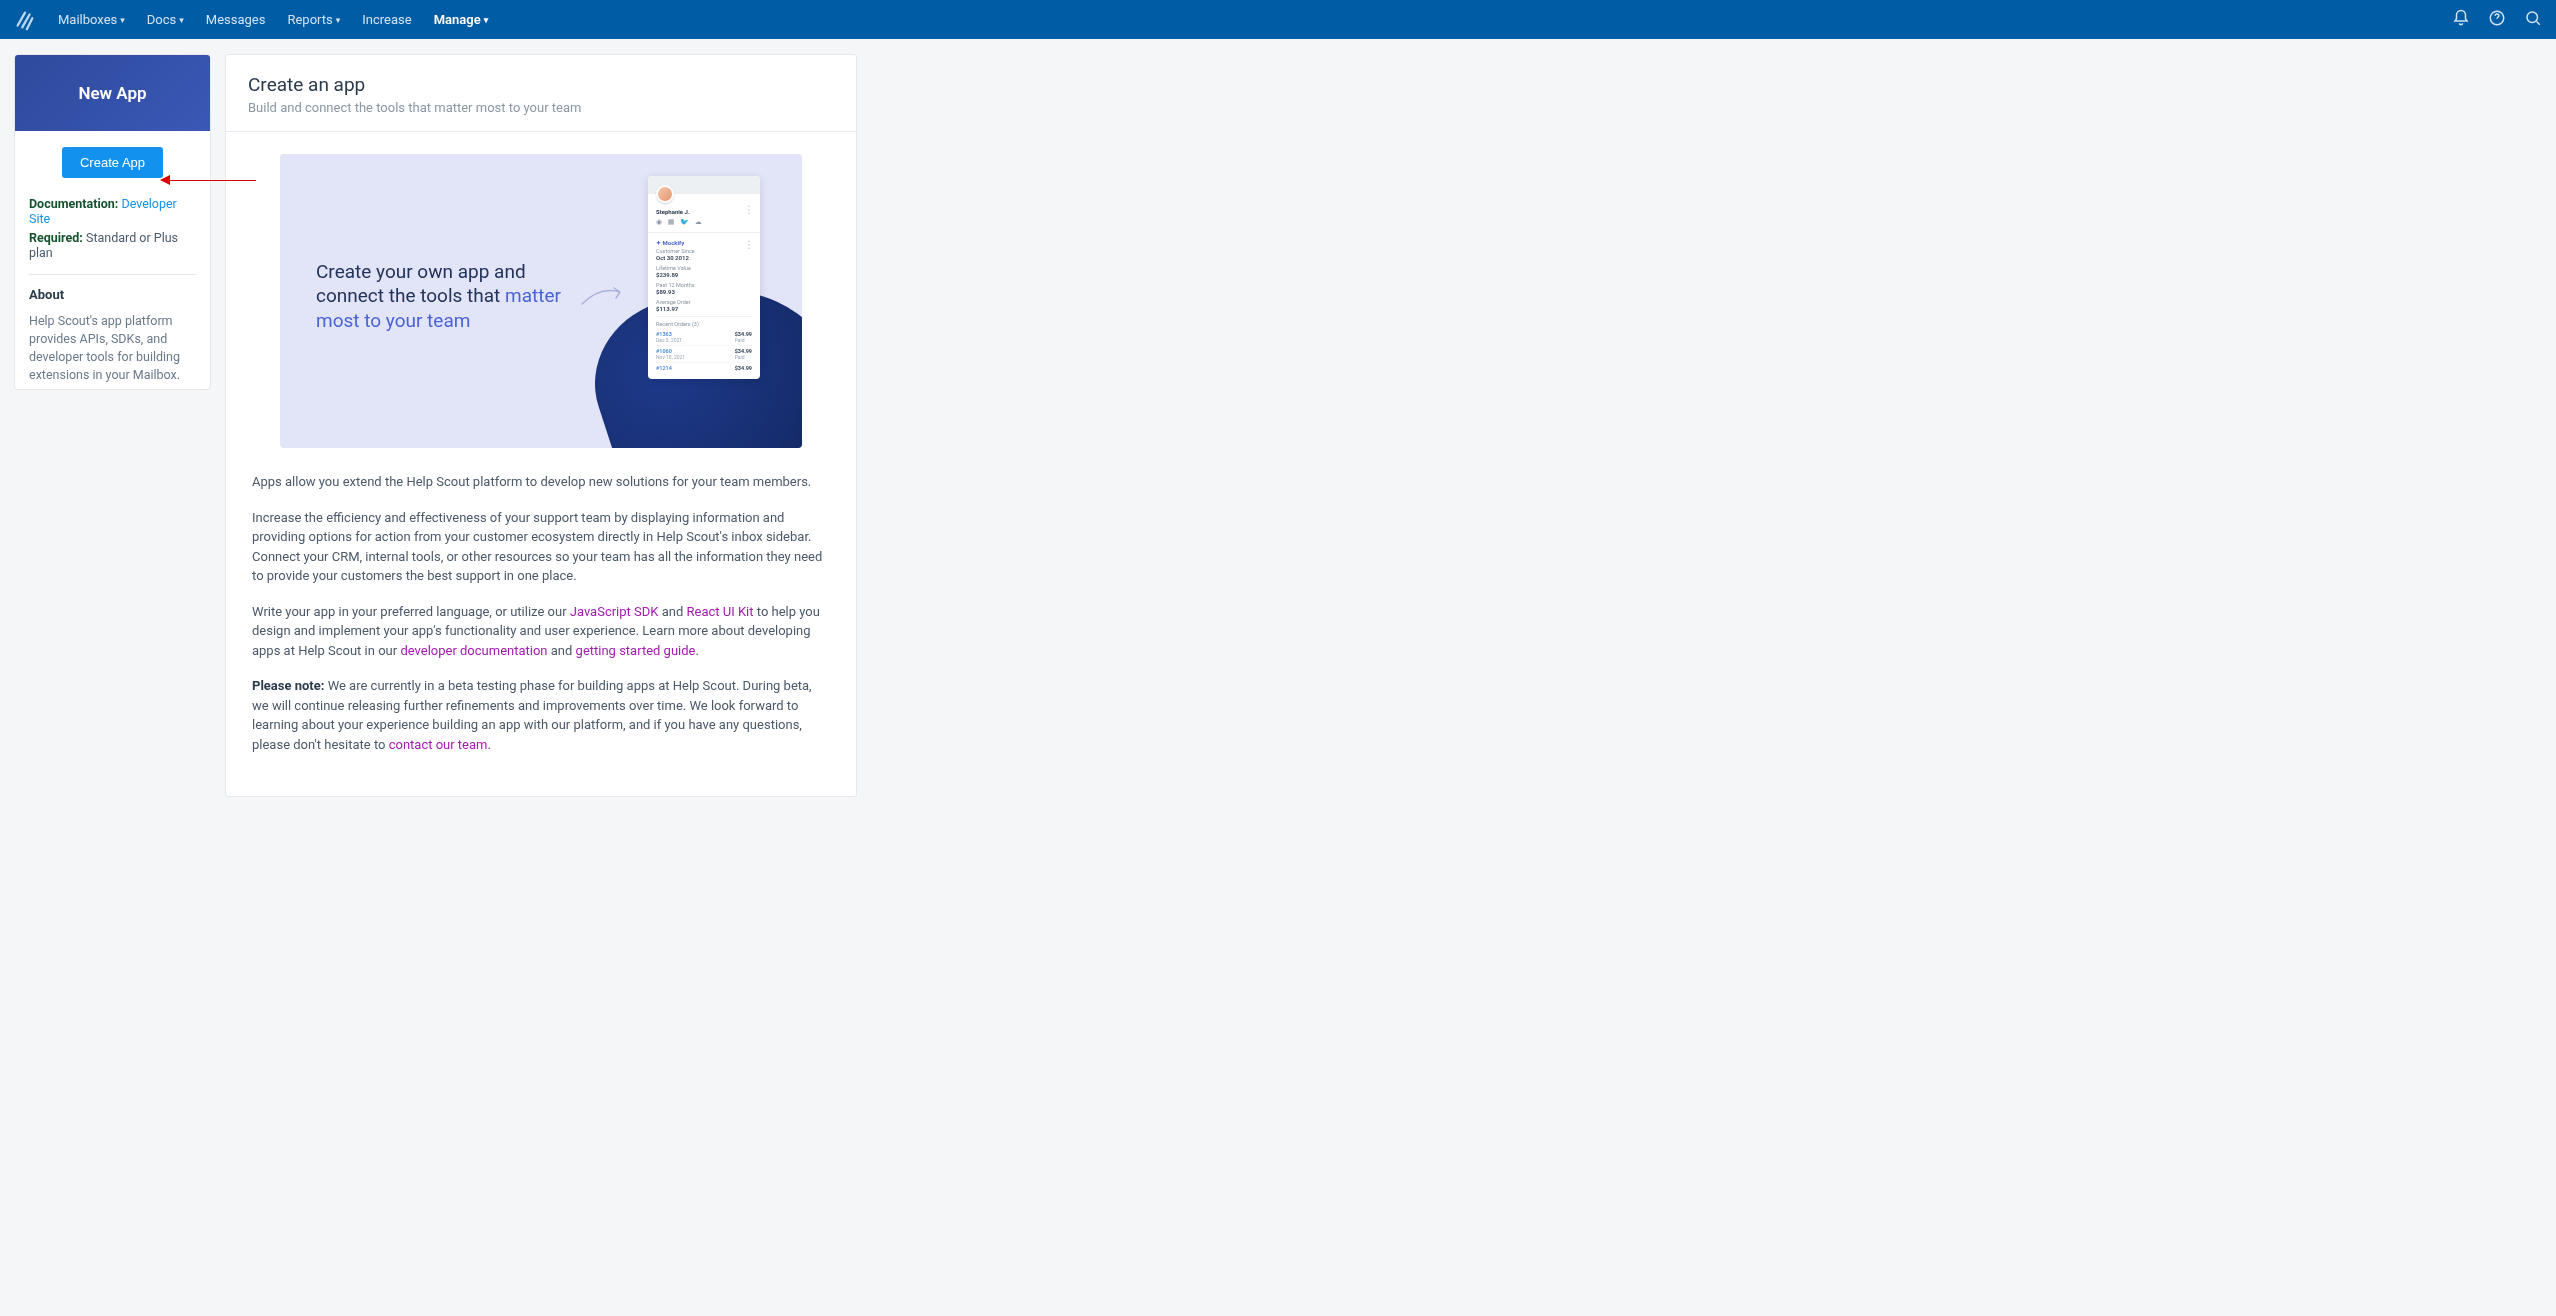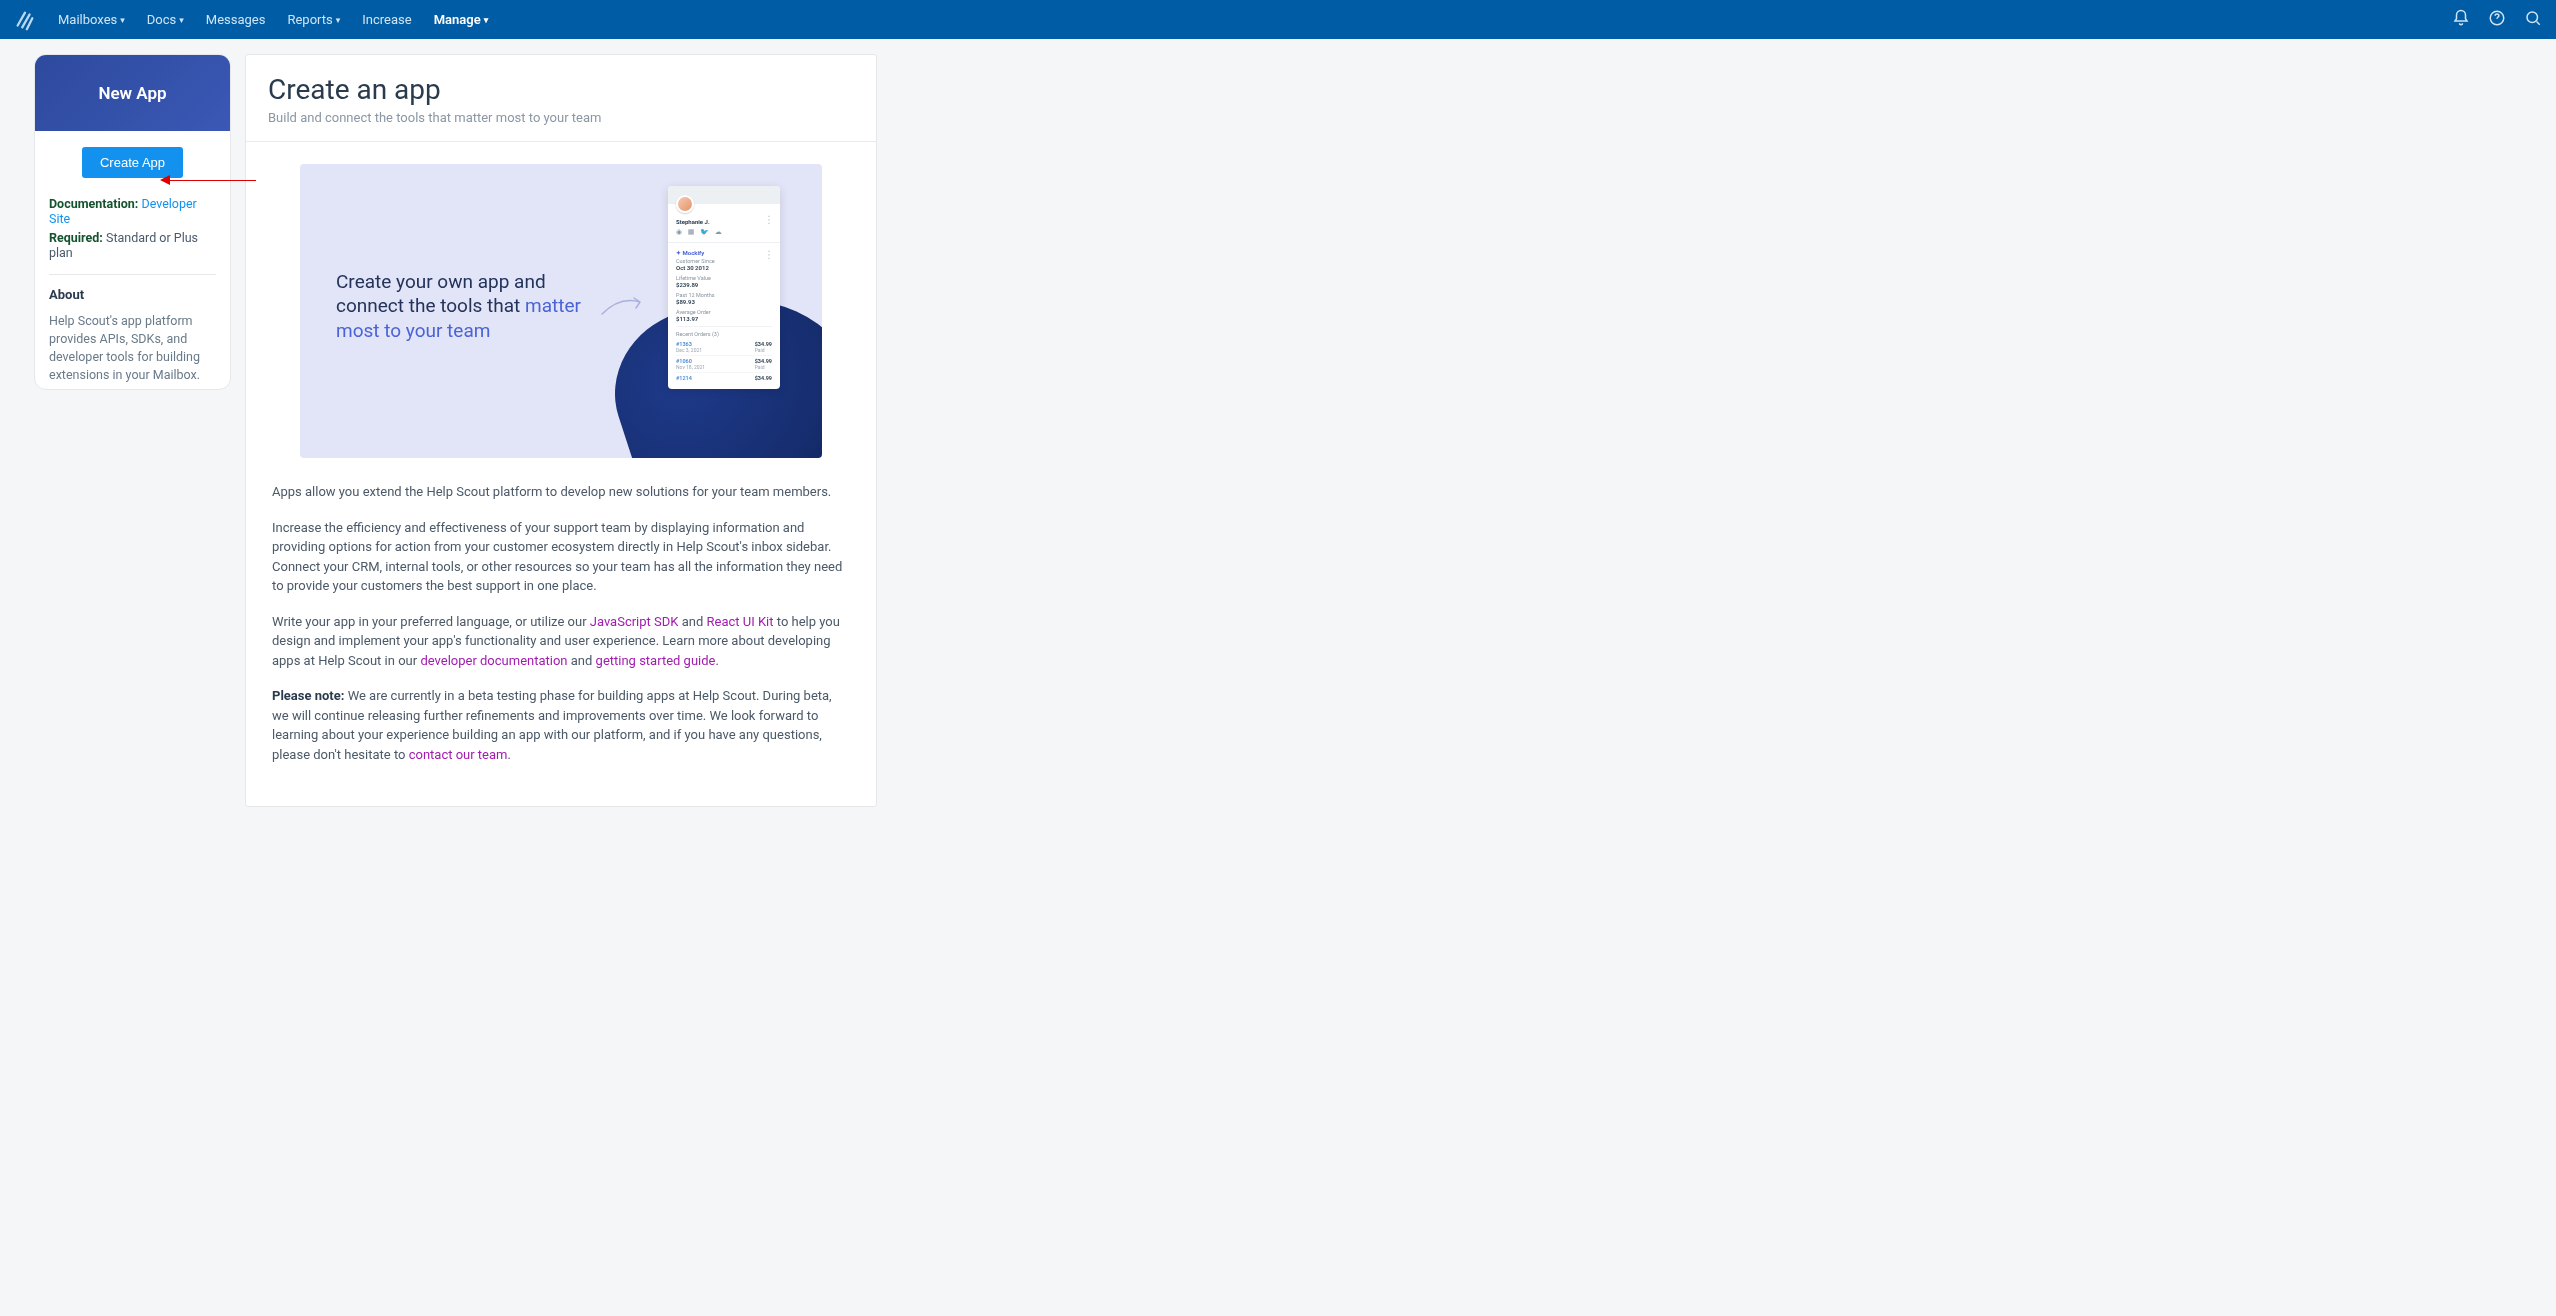--- a/index.html
+++ b/index.html
@@ -12,41 +12,41 @@
 .topnav-item { color: #cfe4f5; font-size: 13px; cursor: pointer; display: flex; align-items: center; gap: 3px; }
 .topnav-item.active { color: #ffffff; font-weight: 600; }
 .topnav-item .caret { font-size: 9px; }
 .topnav-right { display: flex; align-items: center; gap: 18px; }
 .topnav-right svg { width: 18px; height: 18px; }
 
 
 .page { display: flex; gap: 14px; padding: 15px 14px; align-items: flex-start; }
 
 
-.sidebar { width: 197px; background: #fff; border: 1px solid #e5e7eb; border-radius: 12px; overflow: hidden; margin-left: 20px; }
+.sidebar { width: 197px; background: #fff; border: 1px solid #e5e7eb; border-radius: 4px; overflow: hidden; }
 .sidebar-header { background: linear-gradient(135deg,#2e4a9e,#3a58b5); color: #fff; text-align: center; padding: 28px 10px; font-size: 17px; font-weight: 600; }
 .sidebar-body { padding: 16px 14px 4px; }
 .btn-primary { background: #1292ee; color: #fff; border: none; padding: 8px 18px; font-size: 13px; border-radius: 3px; cursor: pointer; display: block; margin: 0 auto 18px; }
 .side-row { font-size: 12.5px; color: #4a5a6a; margin-bottom: 4px; }
 .side-row b { color: #14532d; font-weight: 700; }
 .side-row a { color: #1292ee; text-decoration: none; }
 .side-divider { border-top: 1px solid #e5e7eb; margin: 14px 0 12px; }
 .side-about-title { font-weight: 700; font-size: 13px; margin-bottom: 10px; }
 .side-about-text { font-size: 12.5px; color: #6a7a89; line-height: 1.45; }
 
 
 .arrow-wrap { position: absolute; left: 160px; top: 175px; pointer-events: none; }
 .arrow-line { display: flex; align-items: center; }
 .arrow-head { width: 0; height: 0; border-right: 10px solid #d00; border-top: 5px solid transparent; border-bottom: 5px solid transparent; }
 .arrow-shaft { width: 86px; height: 1px; background: #d00; }
 
 
 .main { width: 632px; background: #fff; border: 1px solid #e5e7eb; border-radius: 3px; }
 .main-header { padding: 18px 22px 16px; border-bottom: 1px solid #e8eaed; }
-.main-title { font-size: 28px; font-weight: 400; color: #2a3b4d; margin-bottom: 4px; }
+.main-title { font-size: 19px; font-weight: 400; color: #2a3b4d; margin-bottom: 4px; }
 .main-sub { font-size: 13px; color: #8a97a4; }
 .main-body { padding: 22px 26px 26px; }
 
 
 .hero { background: #e2e4f7; border-radius: 4px; height: 294px; position: relative; overflow: hidden; margin: 0 auto 24px; width: 522px; }
 .hero-text { position: absolute; left: 36px; top: 106px; width: 250px; }
 .hero-text h2 { font-size: 19px; line-height: 1.28; font-weight: 400; color: #23335a; }
 .hero-text h2 .em { color: #4a63d6; }
 .hero-arrow { position: absolute; left: 300px; top: 130px; }
 .hero-card { position: absolute; right: 42px; top: 22px; width: 112px; background: #fff; border-radius: 4px; box-shadow: 0 2px 10px rgba(0,0,0,.12); overflow: hidden; font-size: 6px; color: #4a5568; }

